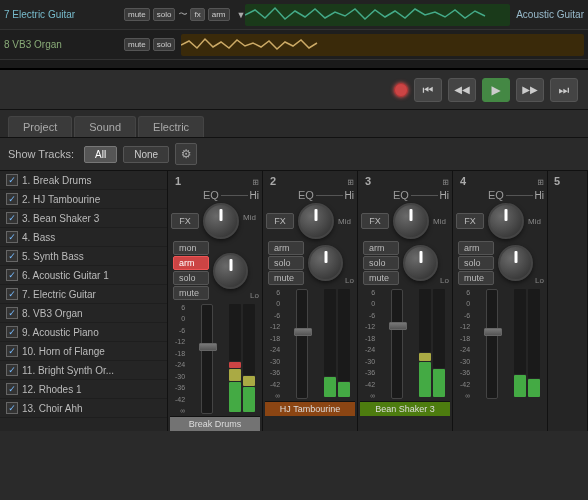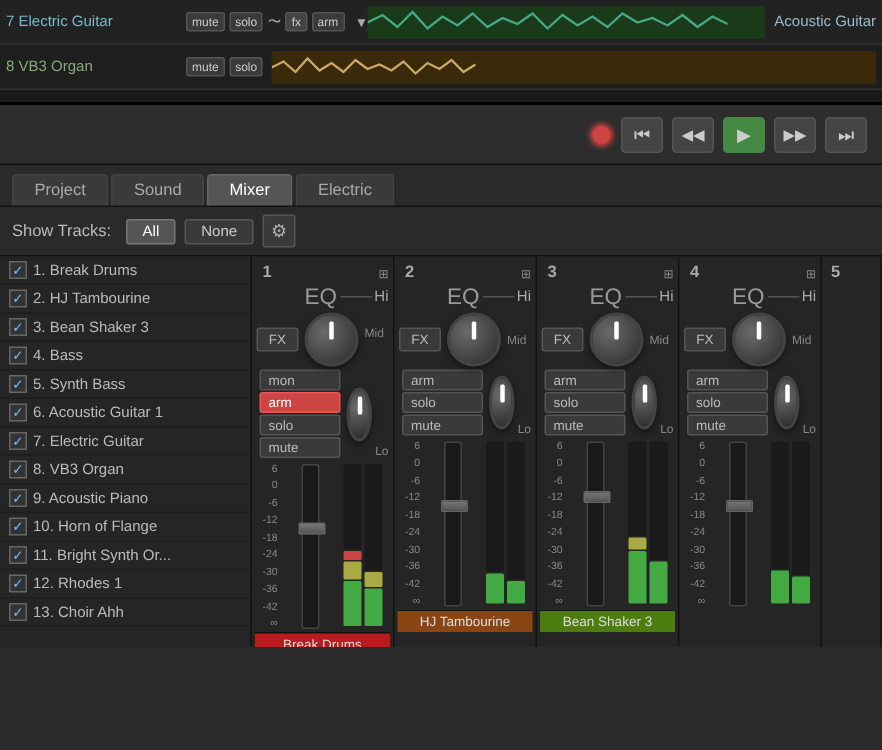--- a/index.html
+++ b/index.html
@@ -234,21 +234,21 @@
       margin-left: 4px;
       margin-bottom: 2px;
     }
     .eq-section {
       width: 88px;
       display: flex;
       align-items: center;
       gap: 2px;
       margin-bottom: 2px;
     }
-    .eq-label { color: #999; font-size: 15px; padding-left: 32px; }
+    .eq-label { color: #999; font-size: 11px; padding-left: 32px; }
     .eq-line {
       flex: 1;
       height: 1px;
       background: #555;
     }
     .hi-label { color: #aaa; font-size: 10px; }
     .fx-btn {
       width: 28px;
       height: 16px;
       background: #3a3a3a;
@@ -285,21 +285,21 @@
     .mid-label { color: #aaa; font-size: 8px; position: absolute; right: 2px; top: 50%; transform: translateY(-50%); }
     .ch-btn {
       padding: 1px 5px;
       background: #3a3a3a;
       border: 1px solid #555;
       border-radius: 2px;
       color: #bbb;
       font-size: 9px;
       cursor: pointer;
       text-align: left;
-      width: 54px;
+      width: 36px;
     }
     .ch-btn.arm-active {
       background: #c44;
       border-color: #e55;
       color: #fff;
     }
     .fader-track {
       width: 12px;
       height: 110px;
       background: #1a1a1a;
@@ -395,21 +395,20 @@
   <div class="transport-btn">⏮</div>
   <div class="transport-btn" style="font-size:10px;">◀◀</div>
   <div class="transport-btn play">▶</div>
   <div class="transport-btn" style="font-size:10px;">▶▶</div>
   <div class="transport-btn">⏭</div>
 </div>
 
 <div class="tab-bar">
   <div class="tab">Project</div>
   <div class="tab">Sound</div>
-  <div class="tab active">Mixer</div>
   <div class="tab">Electric</div>
 </div>
 
 <div class="show-tracks">
   <span class="show-tracks-label">Show Tracks:</span>
   <button class="filter-btn active">All</button>
   <button class="filter-btn">None</button>
   <div class="gear-btn">⚙</div>
 </div>
 
@@ -520,21 +519,21 @@
           <div style="height:12px; background:#aa4; border-radius:1px;"></div>
           <div style="height:6px; background:#c44; border-radius:1px;"></div>
           <div style="flex:1; background:#1a1a1a; border-radius:1px;"></div>
         </div>
         <div style="display:flex; flex-direction:column-reverse; gap:1px; width:12px; height:108px;">
           <div style="height:25px; background:#4a4; border-radius:1px;"></div>
           <div style="height:10px; background:#aa4; border-radius:1px;"></div>
           <div style="flex:1; background:#1a1a1a; border-radius:1px;"></div>
         </div>
       </div>
-      <div class="channel-footer" style="position:static; width:100%; margin-top:2px; background:#b91c1c;">Break Drums</div>
+      <div class="channel-footer" style="position:static; width:100%; margin-top:2px; background:#737373;">Break Drums</div>
     </div>
 
     <div class="channel" style="background:#252525; position:relative;">
       <div style="display:flex; justify-content:space-between; width:88px; align-items:center;">
         <span class="channel-number">2</span>
         <span style="font-size:8px; color:#888;">⊞</span>
       </div>
       <div class="eq-section">
         <span class="eq-label">EQ</span>
         <div class="eq-line"></div>

